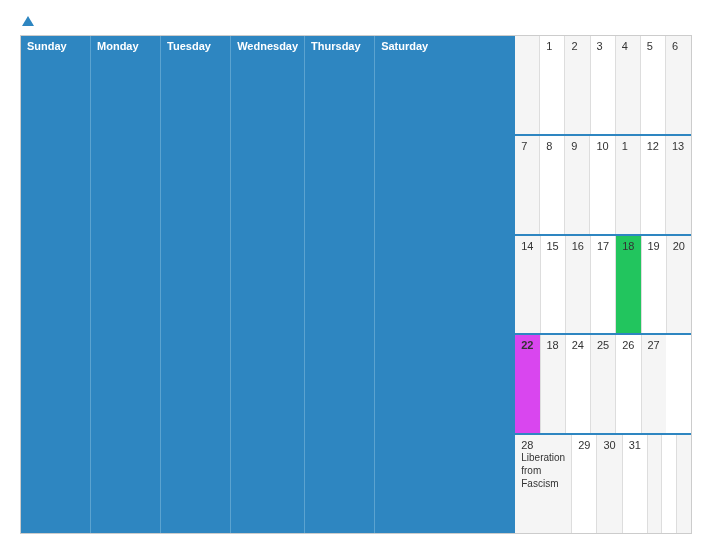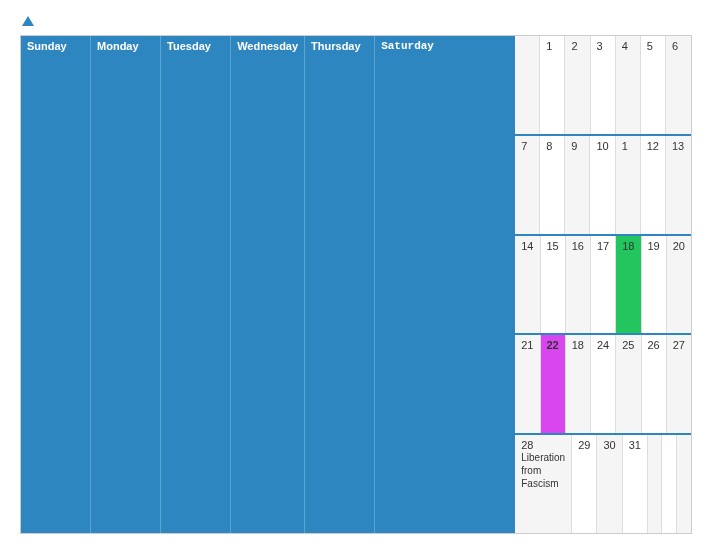--- a/index.html
+++ b/index.html
@@ -83,21 +83,20 @@
       color: #fff;
       font-size: 11px;
       font-weight: bold;
       padding: 4px 6px;
       text-align: left;
       border-right: 1px solid #5ba3d0;
     }
 
     .cal-header-cell:last-child {
       border-right: none;
-      font-family: Liberation Mono, monospace;
     }
 
     .cal-body {
       display: flex;
       flex-direction: column;
       flex: 1;
     }
 
     .cal-week {
       display: grid;
@@ -231,23 +230,20 @@
           <span class="day-num">18</span>
         </div>
         <div class="cal-day" style="background: rgb(255, 255, 255);">
           <span class="day-num">19</span>
         </div>
         <div class="cal-day" style="background: rgb(245, 245, 245);">
           <span class="day-num">20</span>
         </div>
       </div>
       <div class="cal-week">
-        <div class="cal-day" style="background: rgb(245, 245, 245);">
-          <span class="day-num">21</span>
-        </div>
         <div class="cal-day" style="background: #d946ef; font-weight: bold;">
           <span class="day-num">22</span>
         </div>
         <div class="cal-day" style="background: rgb(245, 245, 245);">
           <span class="day-num">18</span>
         </div>
         <div class="cal-day" style="background: rgb(255, 255, 255);">
           <span class="day-num">24</span>
         </div>
         <div class="cal-day" style="background: rgb(245, 245, 245);">

